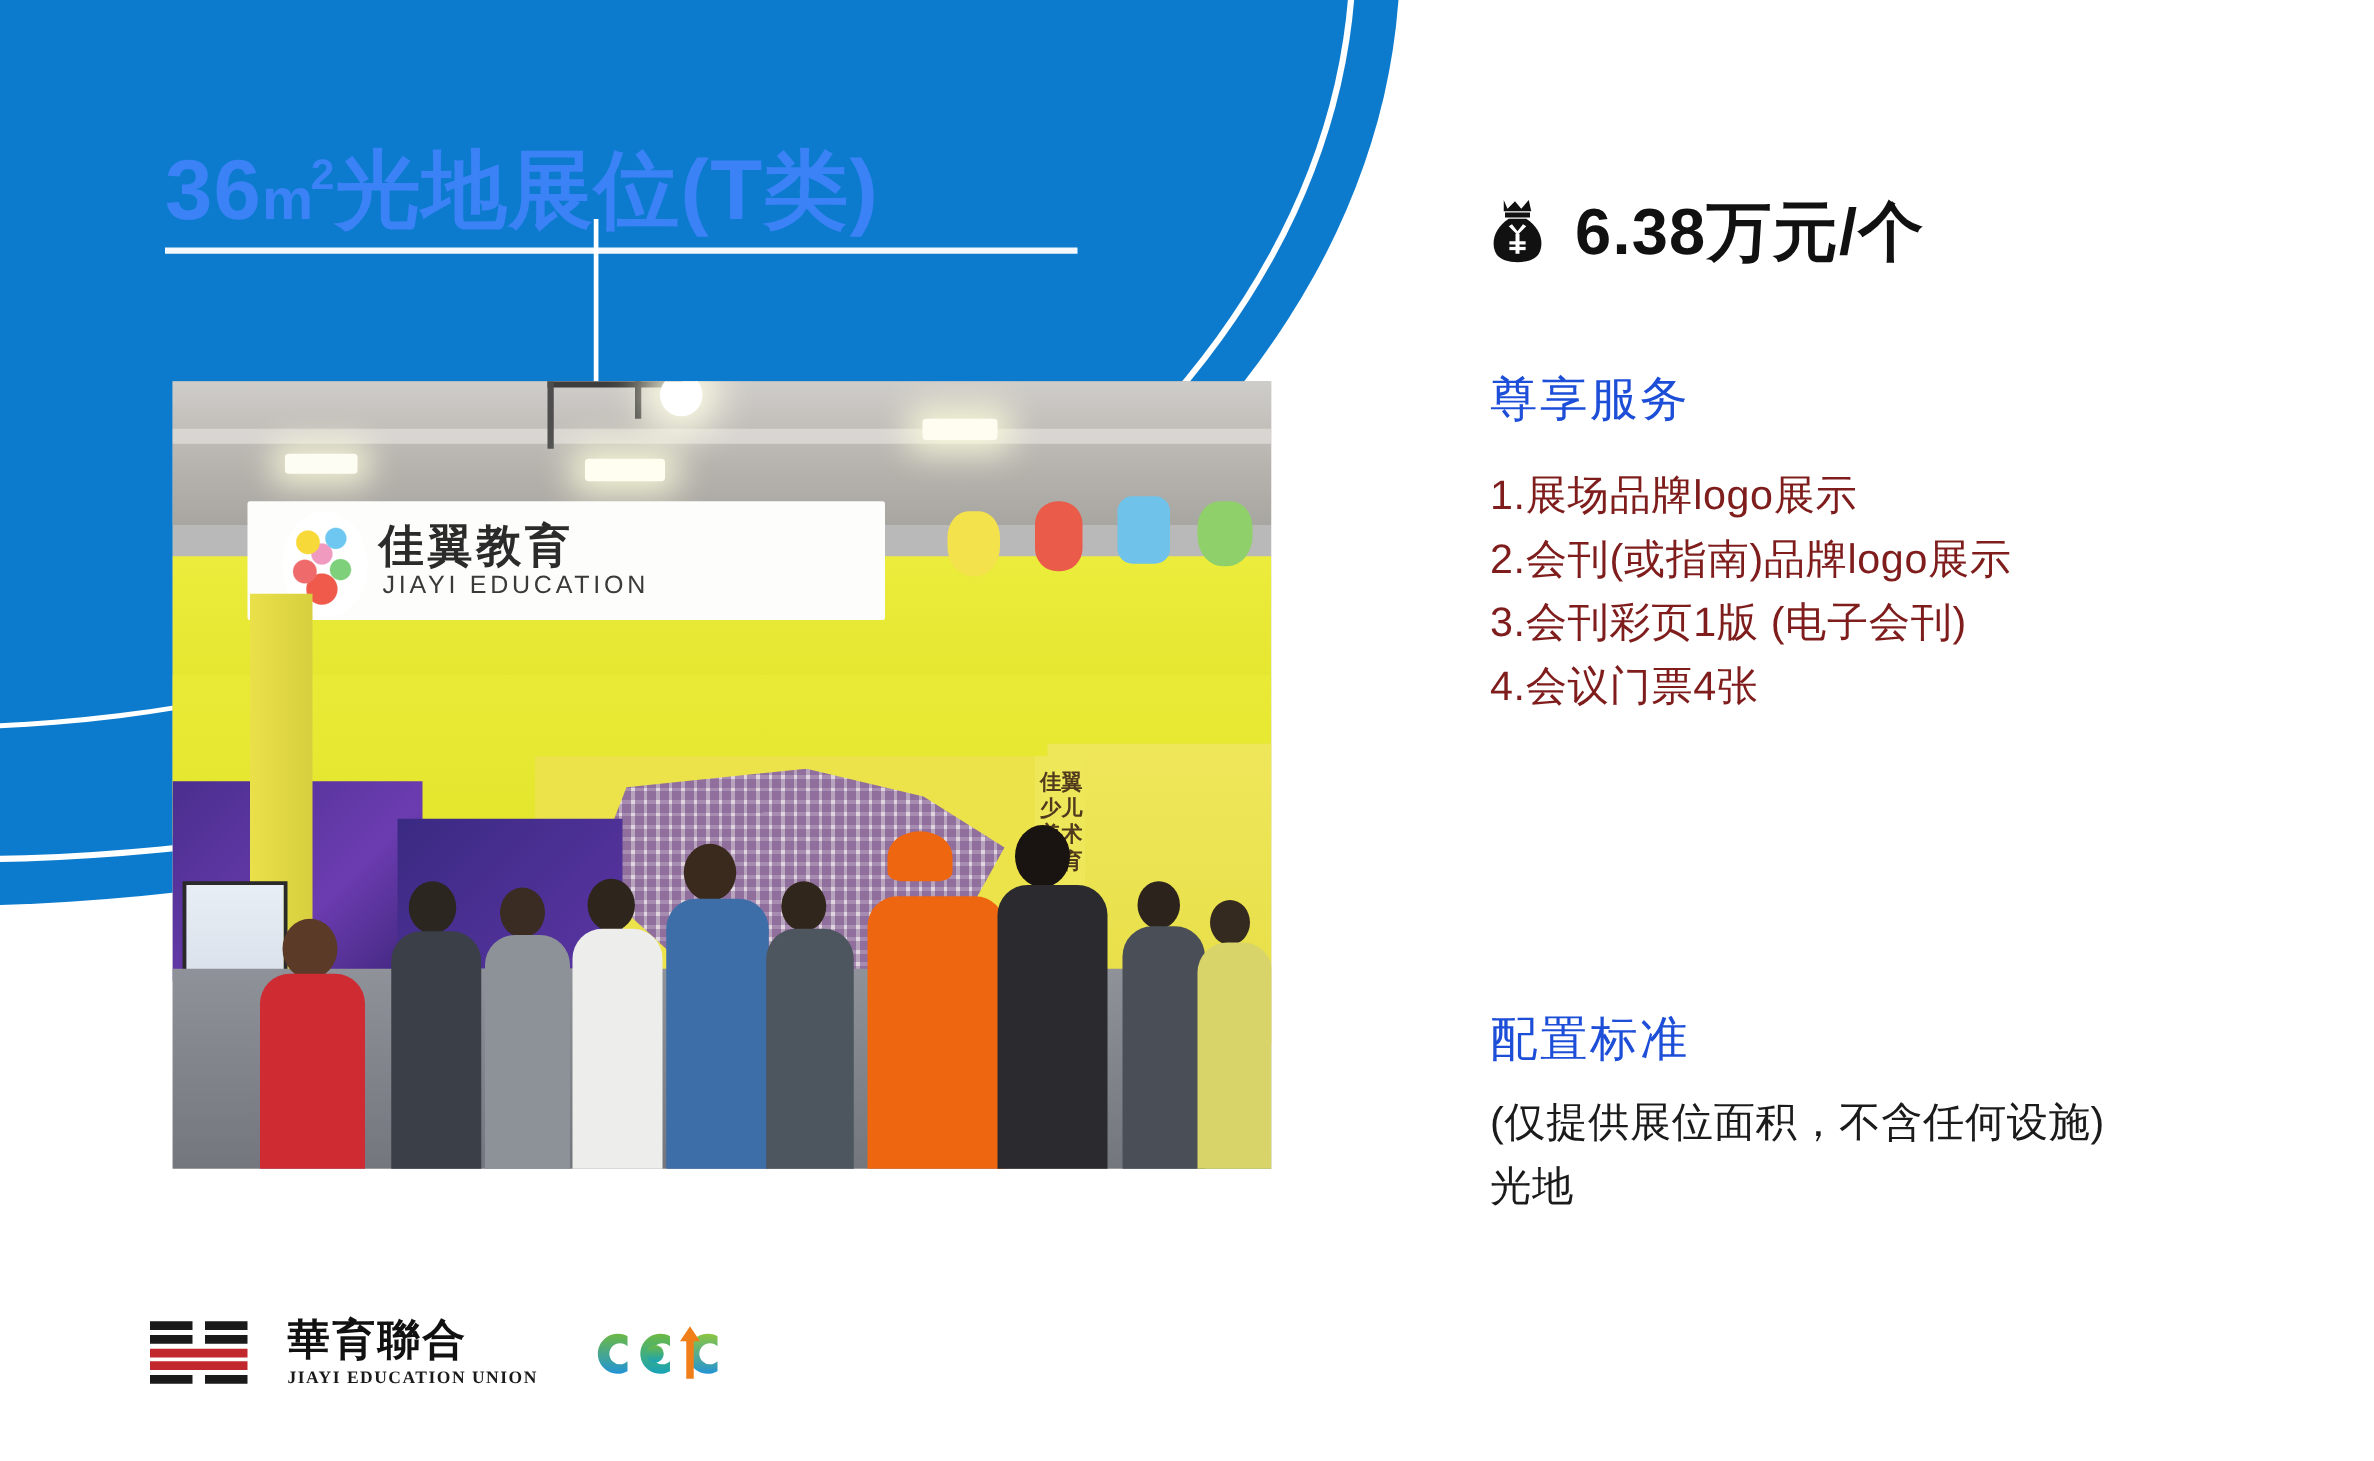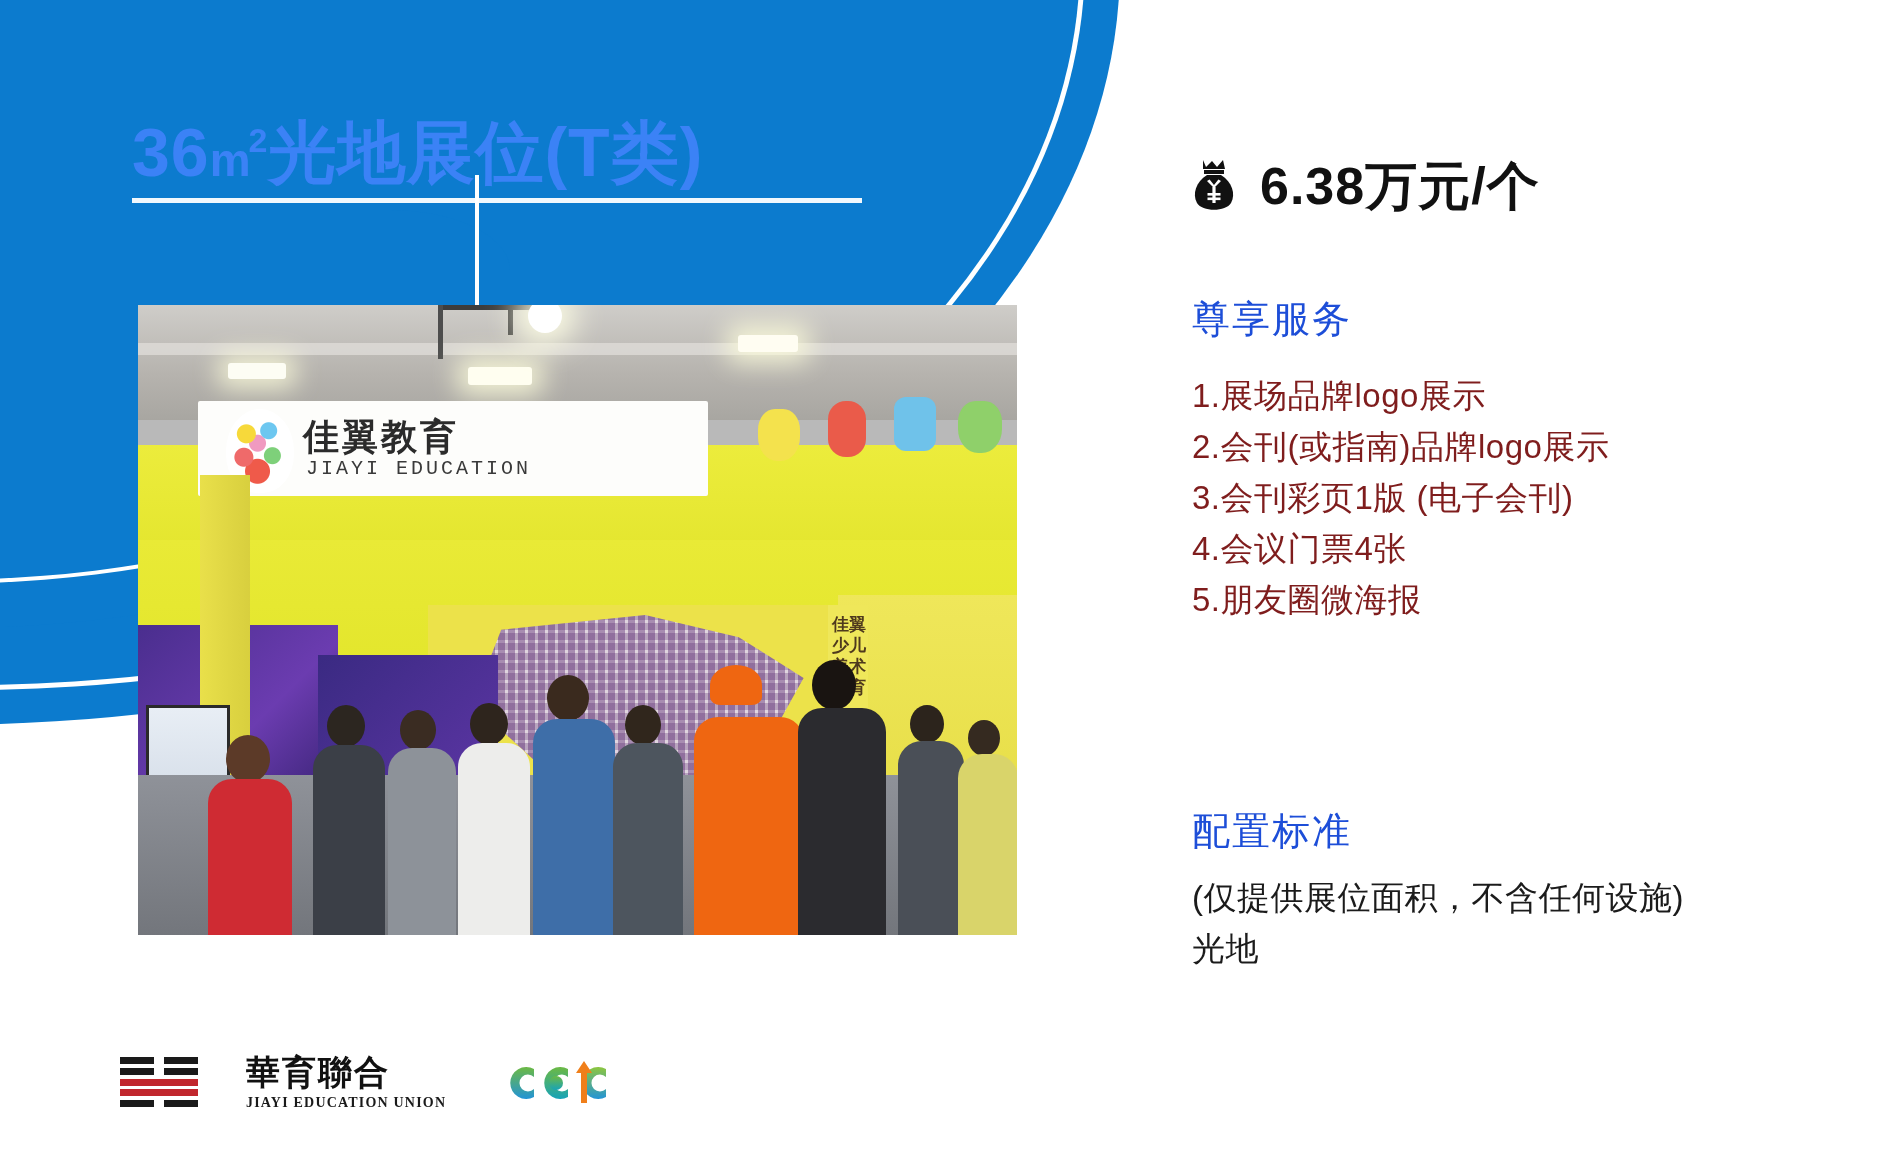--- a/index.html
+++ b/index.html
@@ -109,21 +109,20 @@
   
   .photo-frame {
     position: absolute;
     left: 138px;
     top: 305px;
     width: 879px;
     height: 630px;
     z-index: 5;
     overflow: hidden;
     background: #b9b9b9;
-    font-family: Liberation Mono, monospace;
   }
   .ph { position: absolute; }
   .ph-ceiling {
     left: 0; top: 0; width: 100%; height: 115px;
     background: linear-gradient(180deg, #cfcdc9 0%, #b6b3ae 60%, #a8a6a1 100%);
   }
   .ph-ceiling-beam {
     left: 0; top: 38px; width: 100%; height: 12px;
     background: #dedcd8; opacity: .8;
   }
@@ -311,21 +310,21 @@
     letter-spacing: .5px;
   }
 
   
   .footer-logo {
     position: absolute;
     left: 120px;
     top: 1055px;
     display: flex;
     align-items: center;
-    gap: 44px;
+    gap: 28px;
     z-index: 6;
   }
   .mark-bars {
     width: 82px; height: 56px;
     position: relative;
     flex: 0 0 auto;
   }
   .mark-bars .bar {
     position: absolute; height: 7px; background: #1a1a1a;
   }
@@ -459,21 +458,20 @@
       </div>
       <div class="price-text">6.38万元/个</div>
     </div>
 
     <div class="section-h h-service">尊享服务</div>
     <ul class="service-list">
       <li>1.展场品牌logo展示</li>
       <li>2.会刊(或指南)品牌logo展示</li>
       <li>3.会刊彩页1版 (电子会刊)</li>
       <li>4.会议门票4张</li>
-      <li>5.朋友圈微海报</li>
     </ul>
 
     <div class="section-h h-config">配置标准</div>
     <div class="config-block">
       <div>(仅提供展位面积，不含任何设施)</div>
       <div>光地</div>
     </div>
   </div>
 
   <div class="footer-logo">

